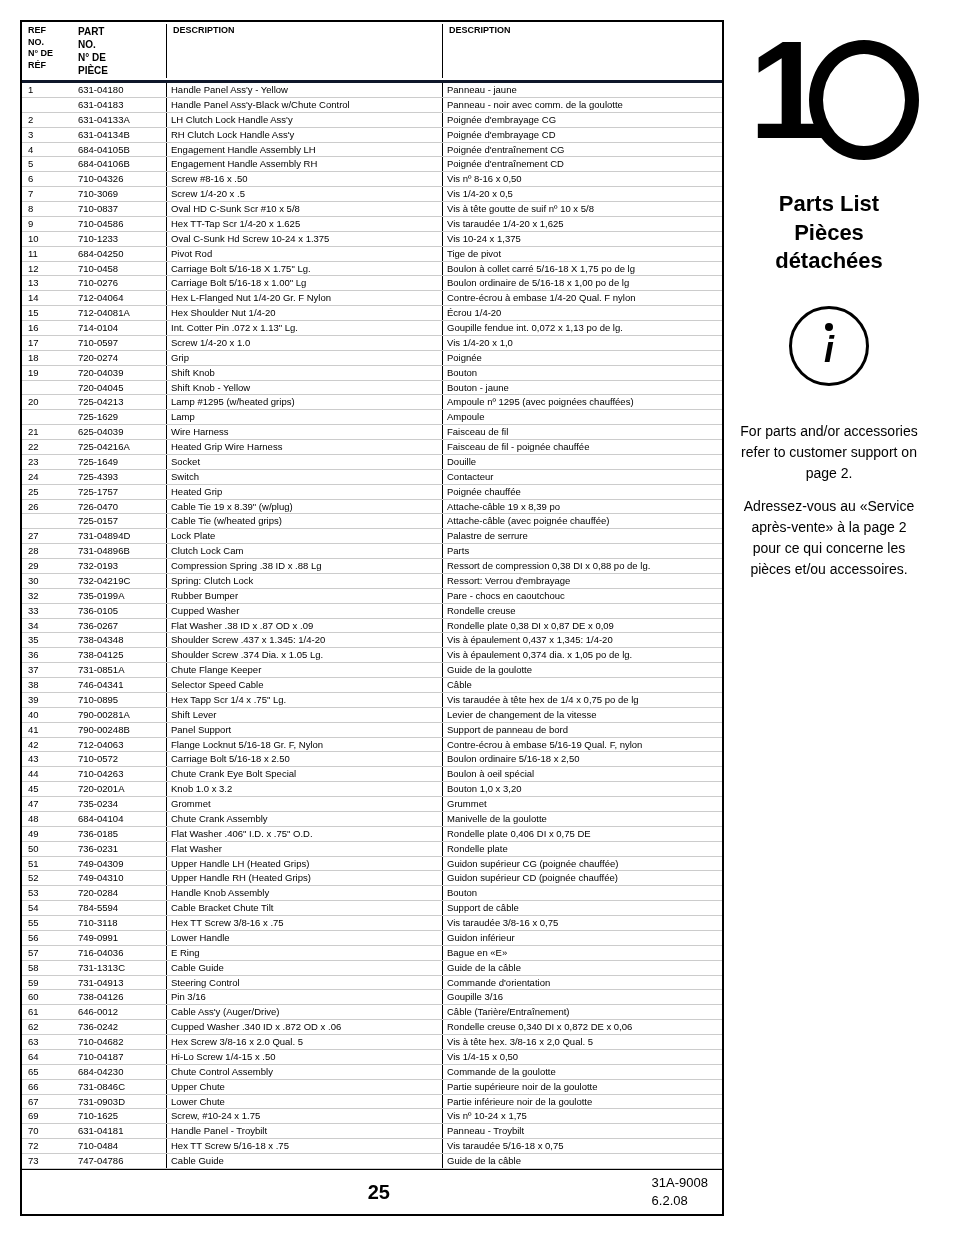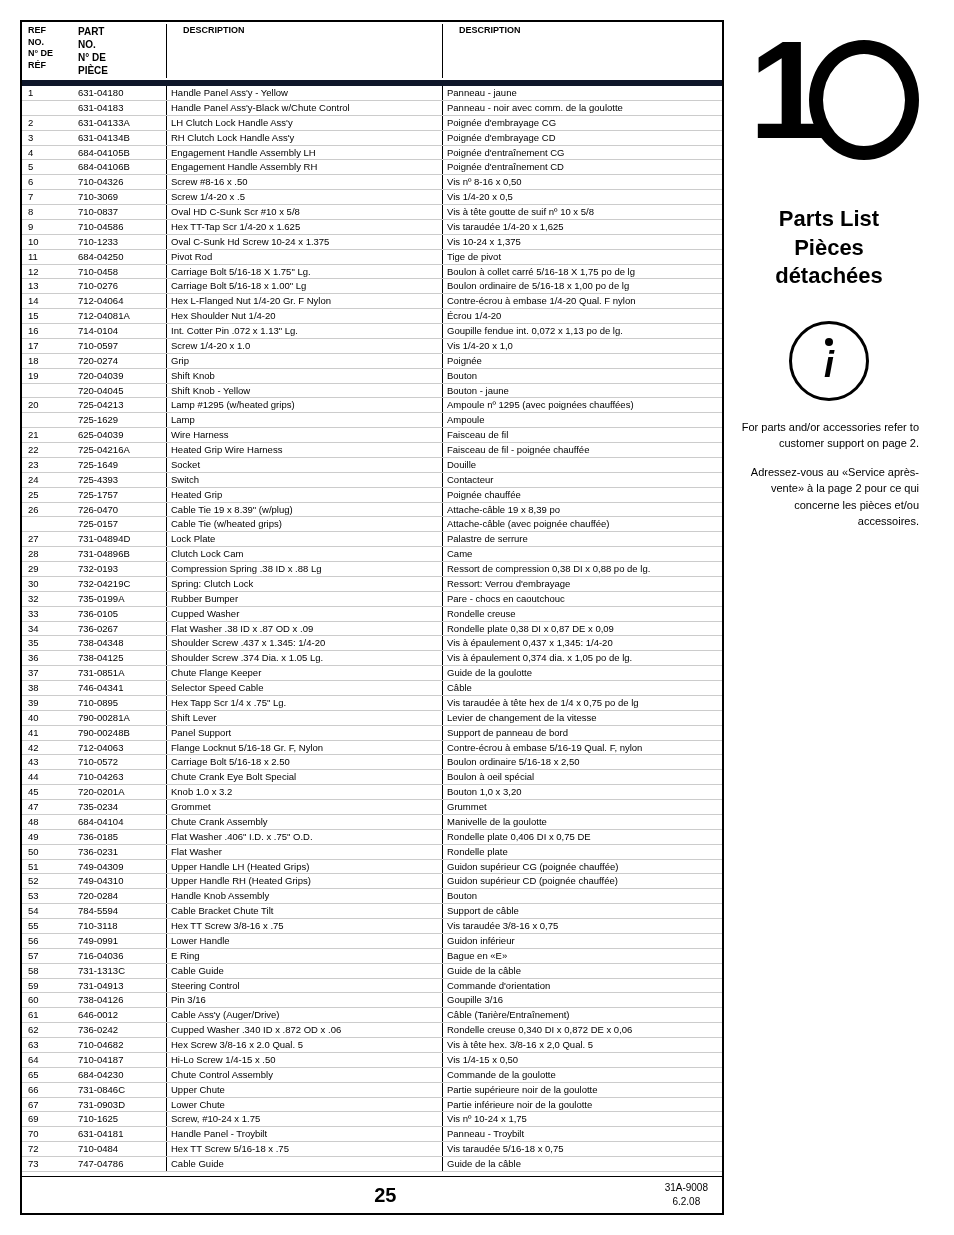--- a/index.html
+++ b/index.html
@@ -59,21 +59,20 @@
       position: absolute;
       right: 0px;
       top: 10px;
       background: #fff;
     }
     .chapter-title {
       text-align: center;
       font-size: 22px;
       font-weight: bold;
       line-height: 1.3;
-      margin-top: 15px;
       margin-bottom: 20px;
     }
     .info-box {
       width: 80px;
       height: 80px;
       border: 3px solid #000;
       border-radius: 50%;
       display: flex;
       align-items: center;
       justify-content: center;
@@ -89,29 +88,29 @@
       position: absolute;
       top: 14px;
     }
     .info-i {
       font-size: 36px;
       font-weight: bold;
       font-style: italic;
       margin-top: 8px;
     }
     .sidebar-text {
-      font-size: 11px;
+      font-size: 14px;
       line-height: 1.5;
-      margin-top: 8px;
-      text-align: right;
+      margin-top: 25px;
+      text-align: center;
     }
     .header-top {
       display: grid;
       grid-template-columns: 50px 90px 1fr 1fr;
-      border-bottom: 6px solid #0f172a;
+      border-bottom: 3px solid #0f172a;
       padding: 2px 4px;
       background: #fff;
     }
     .table-body {
       flex: 1;
       overflow: visible;
     }
     .table-row {
       display: grid;
       grid-template-columns: 50px 90px 1fr 1fr;
@@ -148,33 +147,33 @@
       justify-content: space-between;
       align-items: center;
     }
     .footer-bar .page-num {
       font-size: 20px;
       font-weight: bold;
       flex: 1;
       text-align: center;
     }
     .footer-bar .doc-num {
-      font-size: 10px;
-      text-align: center;
+      font-size: 13px;
+      text-align: left;
       padding-right: 10px;
       line-height: 1.4;
     }
     .col-h {
       font-size: 10px;
       font-weight: bold;
       padding: 1px 2px;
     }
     .col-h.desc {
       border-left: 1px solid #000;
-      padding-left: 16px;
+      padding-left: 6px;
     }
   </style>
 </head>
 <body>
 
 <div class="page-container">
   <div class="main-content">
 
     <div class="header-top">
       <div class="col-h" style="font-size:9px; font-weight:bold; line-height:1.3;">
@@ -371,21 +370,21 @@
         <div class="table-row">
           <div class="cell">27</div>
           <div class="cell part">731-04894D</div>
           <div class="cell en-desc">Lock Plate</div>
           <div class="cell fr-desc">Palastre de serrure</div>
         </div>
         <div class="table-row">
           <div class="cell">28</div>
           <div class="cell part">731-04896B</div>
           <div class="cell en-desc">Clutch Lock Cam</div>
-          <div class="cell fr-desc">Came</div>
+          <div class="cell fr-desc">Parts</div>
         </div>
         <div class="table-row">
           <div class="cell">29</div>
           <div class="cell part">732-0193</div>
           <div class="cell en-desc">Compression Spring .38 ID x .88 Lg</div>
           <div class="cell fr-desc">Ressort de compression 0,38 DI x 0,88 po de lg.</div>
         </div>
         <div class="table-row">
           <div class="cell">30</div>
           <div class="cell part">732-04219C</div>

